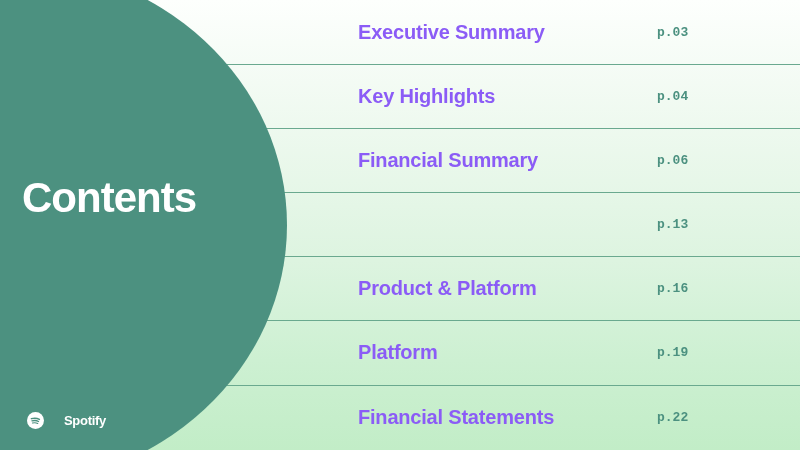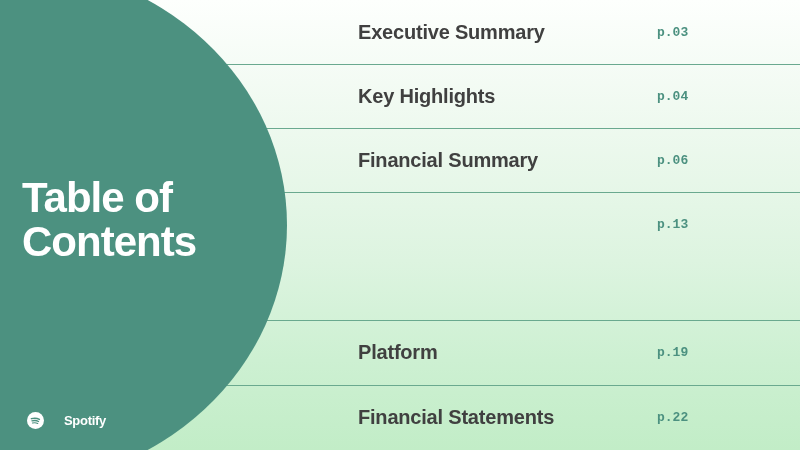--- a/index.html
+++ b/index.html
@@ -50,21 +50,21 @@
   }
   .toc-row + .toc-row,
   .toc-row.has-rule {
     border-top: 1px solid #6aa98f;
   }
   .toc-title {
     position: absolute;
     left: 358px;
     font-size: 20px;
     font-weight: bold;
-    color: #404040;
+    color: #8b5cf6;
     letter-spacing: -0.2px;
     white-space: nowrap;
   }
   .toc-page {
     position: absolute;
     left: 657px;
     font-size: 13px;
     font-weight: bold;
     color: #4c9180;
     letter-spacing: 0px;
@@ -140,37 +140,40 @@
 
     <div class="toc-row has-rule" style="top:128px;">
       <span class="toc-title">Financial Summary</span>
       <span class="toc-page">p.06</span>
     </div>
 
     <div class="toc-row has-rule" style="top:192px;">
       <span class="toc-page">p.13</span>
     </div>
 
+    <div class="toc-row has-rule" style="top:256px;">
+      <span class="toc-title">Product &amp; Platform</span>
+      <span class="toc-page">p.16</span>
+    </div>
 
     <div class="toc-row has-rule" style="top:320px;">
       <span class="toc-title">Platform</span>
       <span class="toc-page">p.19</span>
     </div>
 
     <div class="toc-row has-rule" style="top:385px;padding-left:6px;">
       <span class="toc-title">Financial Statements</span>
       <span class="toc-page">p.22</span>
     </div>
 
   </div>
 
   <div class="hero-shape"></div>
 
   <div class="hero-title">
-    <span class="line">Table of</span>
     <span class="line">Contents</span>
   </div>
 
   <div class="brand">
     <svg class="brand-mark" viewBox="0 0 24 24">
       <circle cx="12" cy="12" r="12" fill="#ffffff"></circle>
       <path d="M6.2 9.4c3.9-1.15 8.1-0.85 11.3 1.05" stroke="#4c9180" stroke-width="2.1" fill="none" stroke-linecap="round"></path>
       <path d="M7.0 12.6c3.2-0.95 6.7-0.7 9.3 0.85" stroke="#4c9180" stroke-width="1.8" fill="none" stroke-linecap="round"></path>
       <path d="M7.7 15.6c2.6-0.75 5.4-0.55 7.5 0.7" stroke="#4c9180" stroke-width="1.5" fill="none" stroke-linecap="round"></path>
     </svg>

